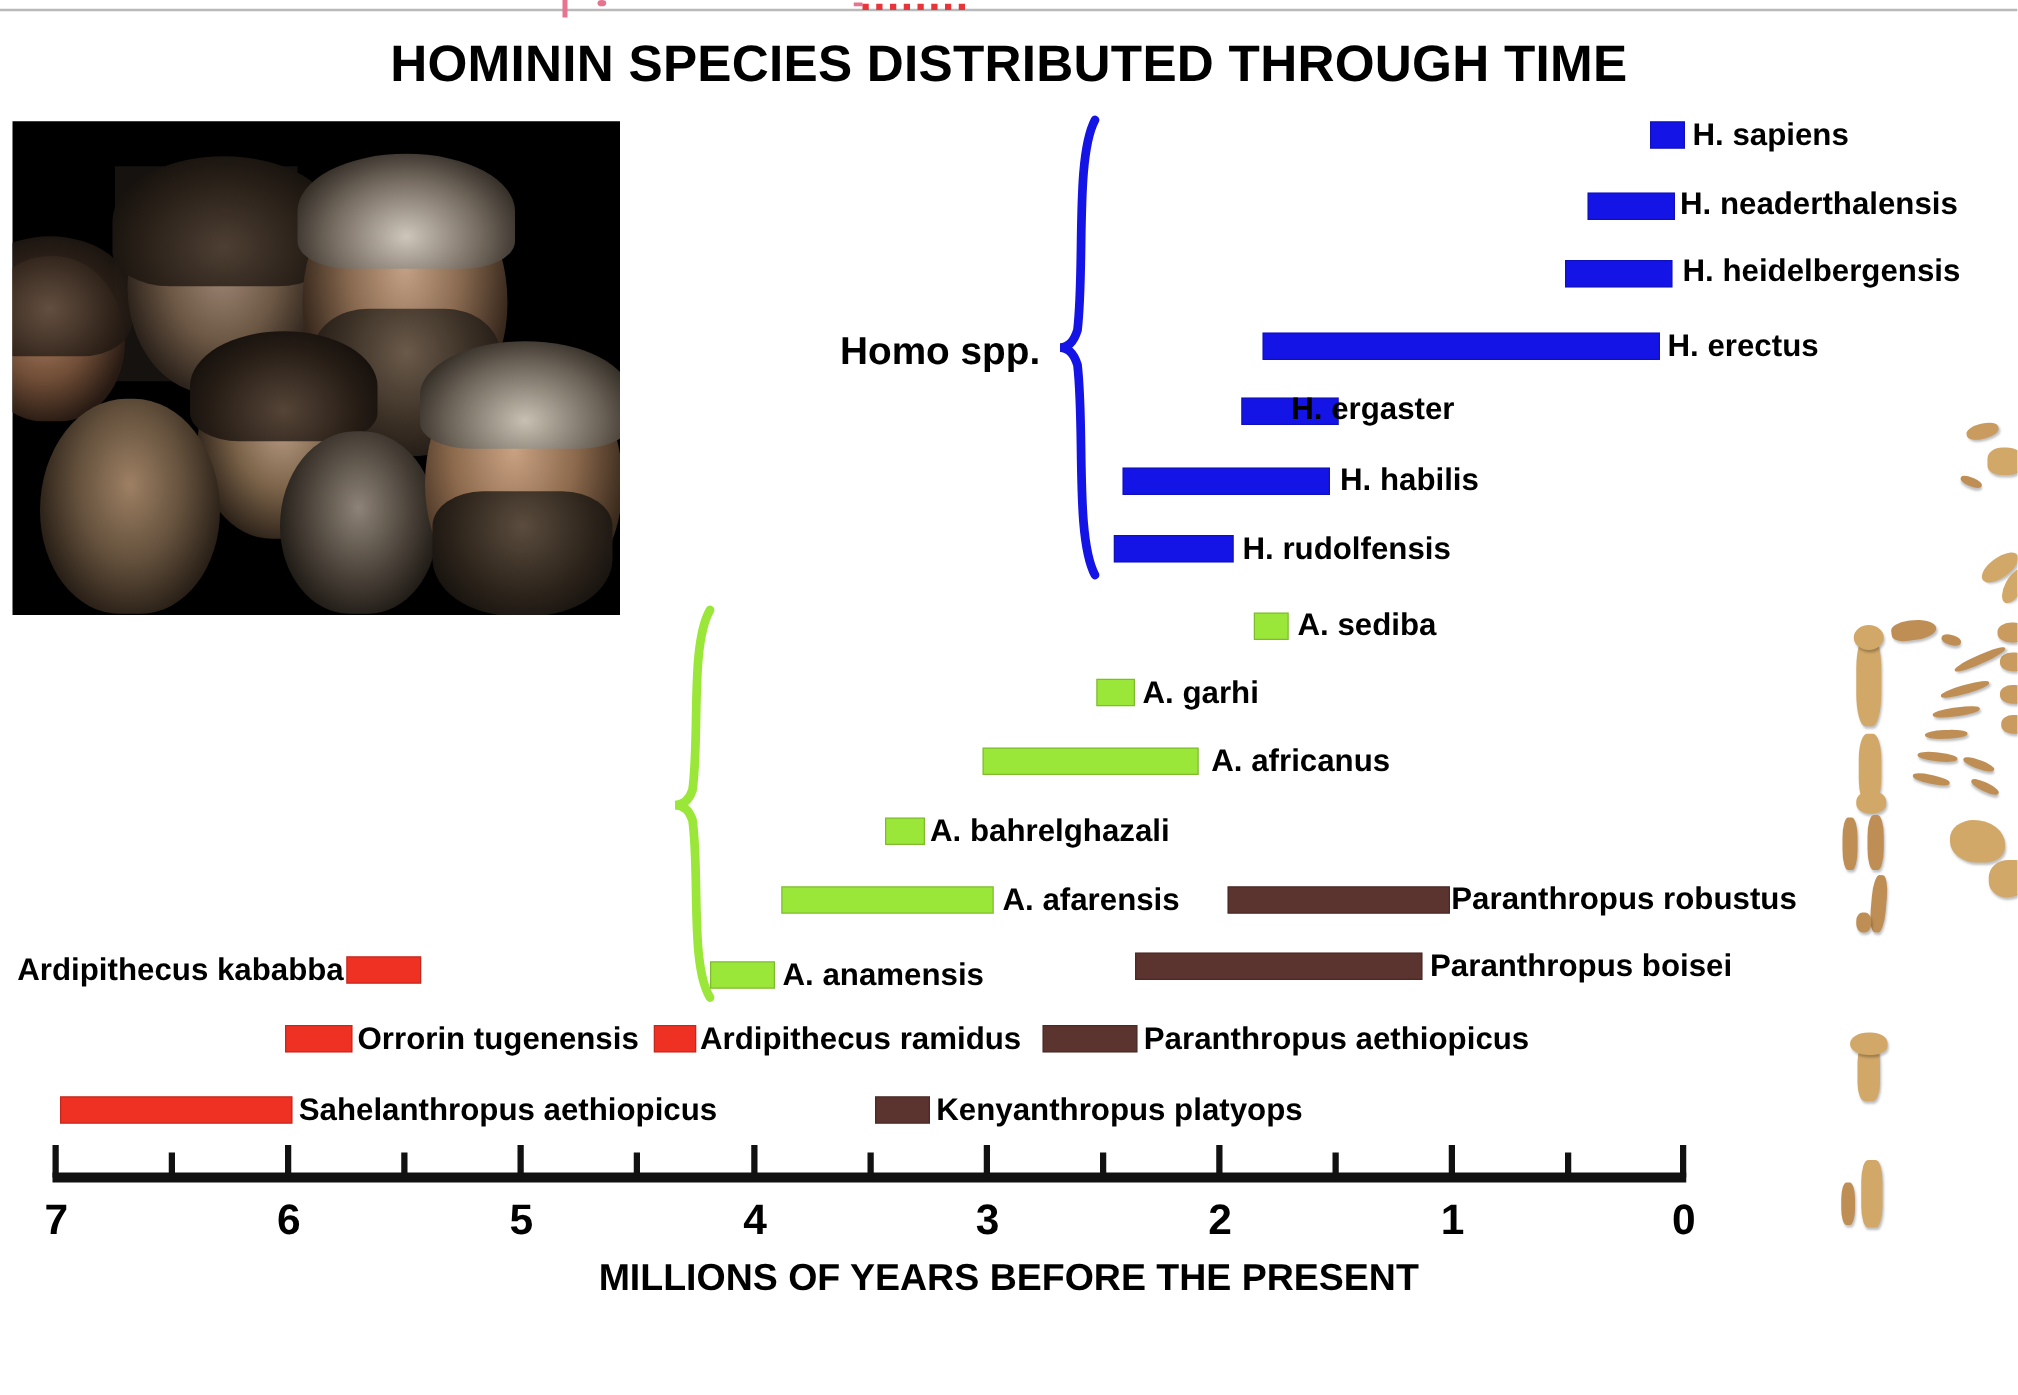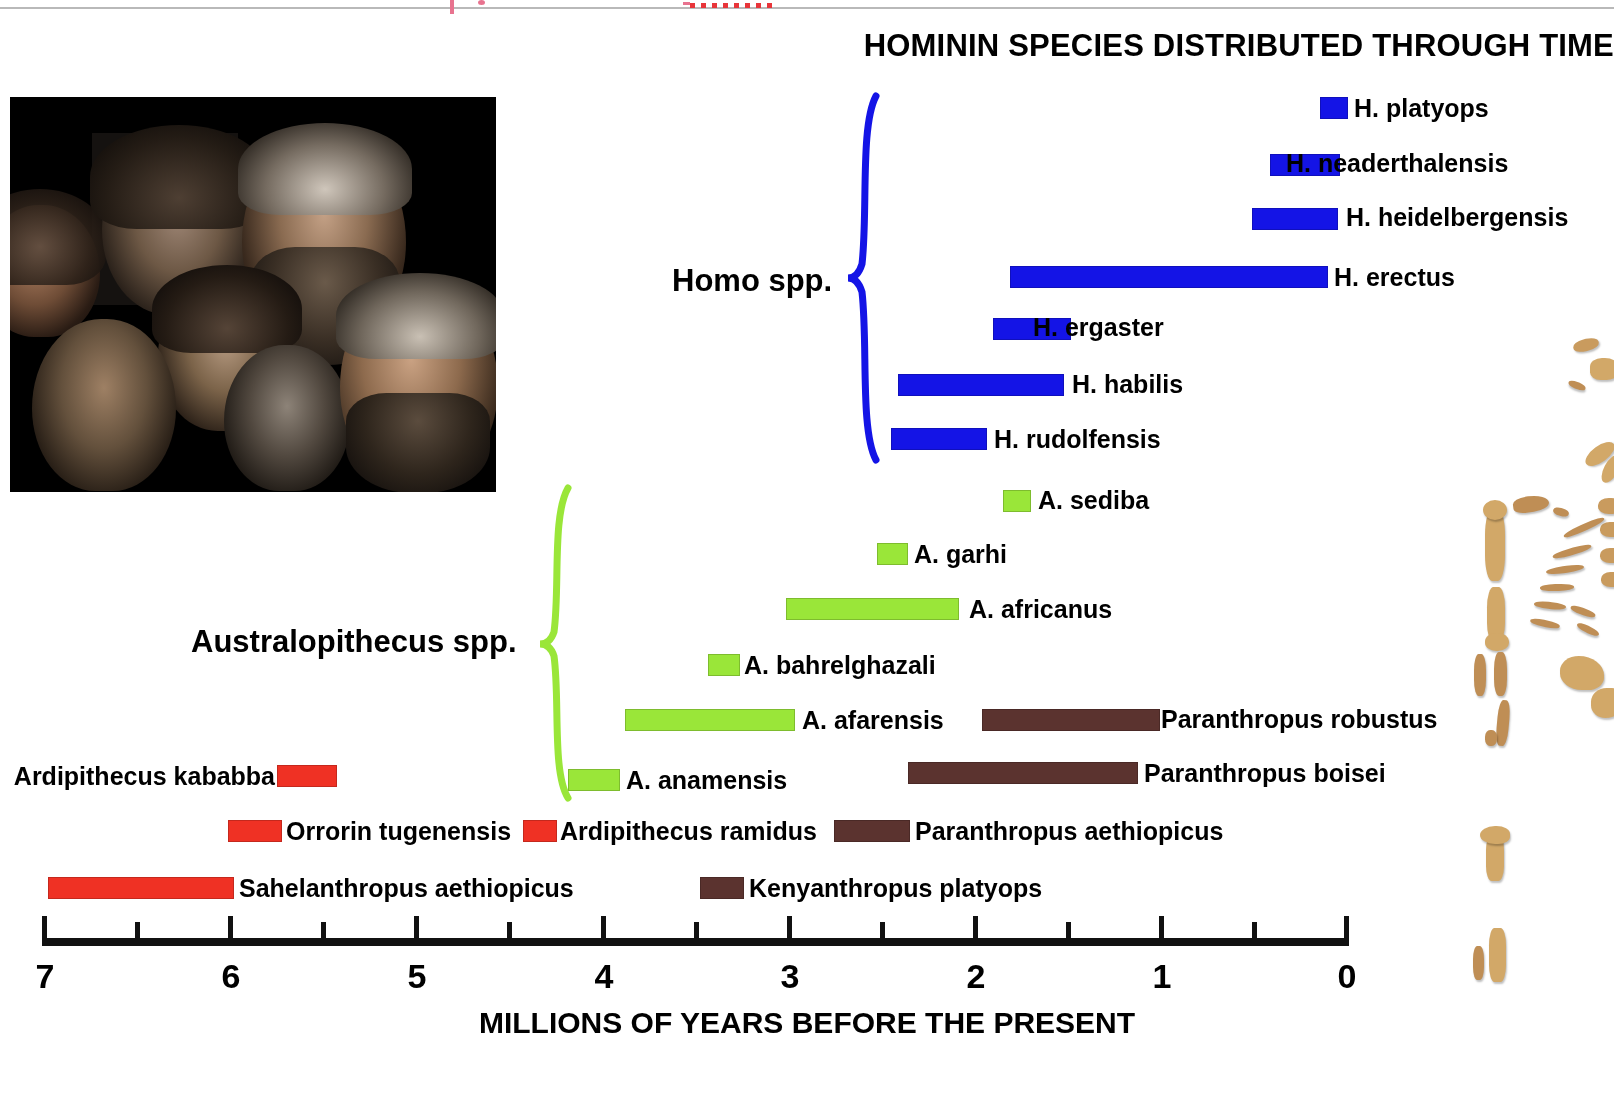--- a/index.html
+++ b/index.html
@@ -9,22 +9,22 @@
 
   #stage{position:absolute;left:0;top:0;width:1614px;height:1116px;}
 
   
   .topline{position:absolute;left:0;top:7px;width:1614px;height:2px;background:#b9b9b9;}
   .pinkmark{position:absolute;background:#e8738f;}
   .pinkdots{position:absolute;top:3px;height:5px;}
   .pinkdots i{display:inline-block;width:5px;height:5px;background:#e8353a;margin-right:6px;vertical-align:top;}
 
   
-  .title{position:absolute;left:0;top:28px;width:1614px;text-align:right;
-         font-size:31px;font-weight:bold;letter-spacing:.2px;}
+  .title{position:absolute;left:0;top:28px;width:1614px;text-align:center;
+         font-size:41px;font-weight:bold;letter-spacing:.2px;}
 
   
   .collage{position:absolute;left:10px;top:97px;width:486px;height:395px;background:#000;overflow:hidden;}
   .bust{position:absolute;border-radius:48% 48% 44% 44%/52% 52% 48% 48%;}
   .bustpanel{position:absolute;background:#0a0907;}
   .bar{position:absolute;height:22px;border:1px solid rgba(0,0,0,.18);box-sizing:border-box;}
   .bar.blue{background:#1414e6;}
   .bar.green{background:#9ae639;}
   .bar.brown{background:#5b332f;}
   .bar.red{background:#ef3124;}
@@ -102,27 +102,26 @@
   </div>
 
   <svg class="brace" style="left:846px;top:92px;width:40px;height:372px;" viewBox="0 0 40 372" preserveAspectRatio="none">
     <path d="M30 4 C14 34, 22 120, 16 172 C13 182, 8 186, 2 186 C8 186, 13 190, 16 200 C22 252, 14 338, 30 368" fill="none" stroke="#1414e6" stroke-width="7" stroke-linecap="round"></path>
   </svg>
   <div class="gtitle" style="left:672px;top:263px;">Homo spp.</div>
 
   <svg class="brace" style="left:538px;top:484px;width:40px;height:318px;" viewBox="0 0 40 318" preserveAspectRatio="none">
     <path d="M30 4 C14 32, 22 104, 16 148 C13 157, 8 160, 2 160 C8 160, 13 163, 16 172 C22 216, 14 288, 30 314" fill="none" stroke="#9ae639" stroke-width="7" stroke-linecap="round"></path>
   </svg>
-  <div class="gtitle" style="left:191px;top:624px;">Australopithecus  spp.</div>
 
   <div class="bar blue" style="left:1320px;top:97px;width:28px;"></div>
-  <div class="blabel" style="left:1354px;top:97px;">H. platyops</div>
+  <div class="blabel" style="left:1354px;top:97px;">H. sapiens</div>
 
   <div class="bar blue" style="left:1270px;top:154px;width:70px;"></div>
-  <div class="blabel" style="left:1286px;top:152px;">H. neaderthalensis</div>
+  <div class="blabel" style="left:1344px;top:152px;">H. neaderthalensis</div>
 
   <div class="bar blue" style="left:1252px;top:208px;width:86px;"></div>
   <div class="blabel" style="left:1346px;top:206px;">H. heidelbergensis</div>
 
   <div class="bar blue" style="left:1010px;top:266px;width:318px;"></div>
   <div class="blabel" style="left:1334px;top:266px;">H. erectus</div>
 
   <div class="bar blue" style="left:993px;top:318px;width:78px;"></div>
   <div class="blabel" style="left:1033px;top:316px;">H. ergaster</div>
 

